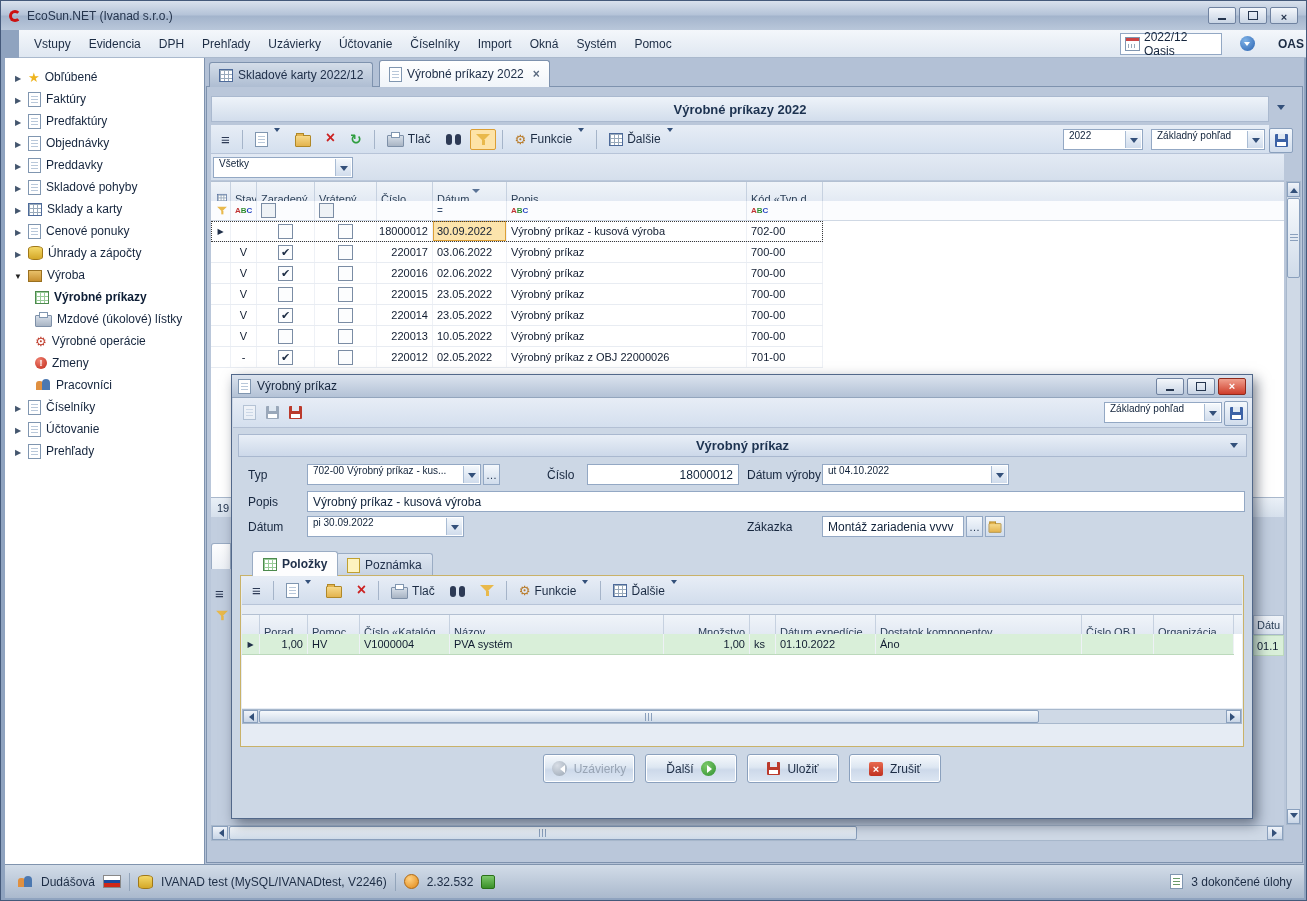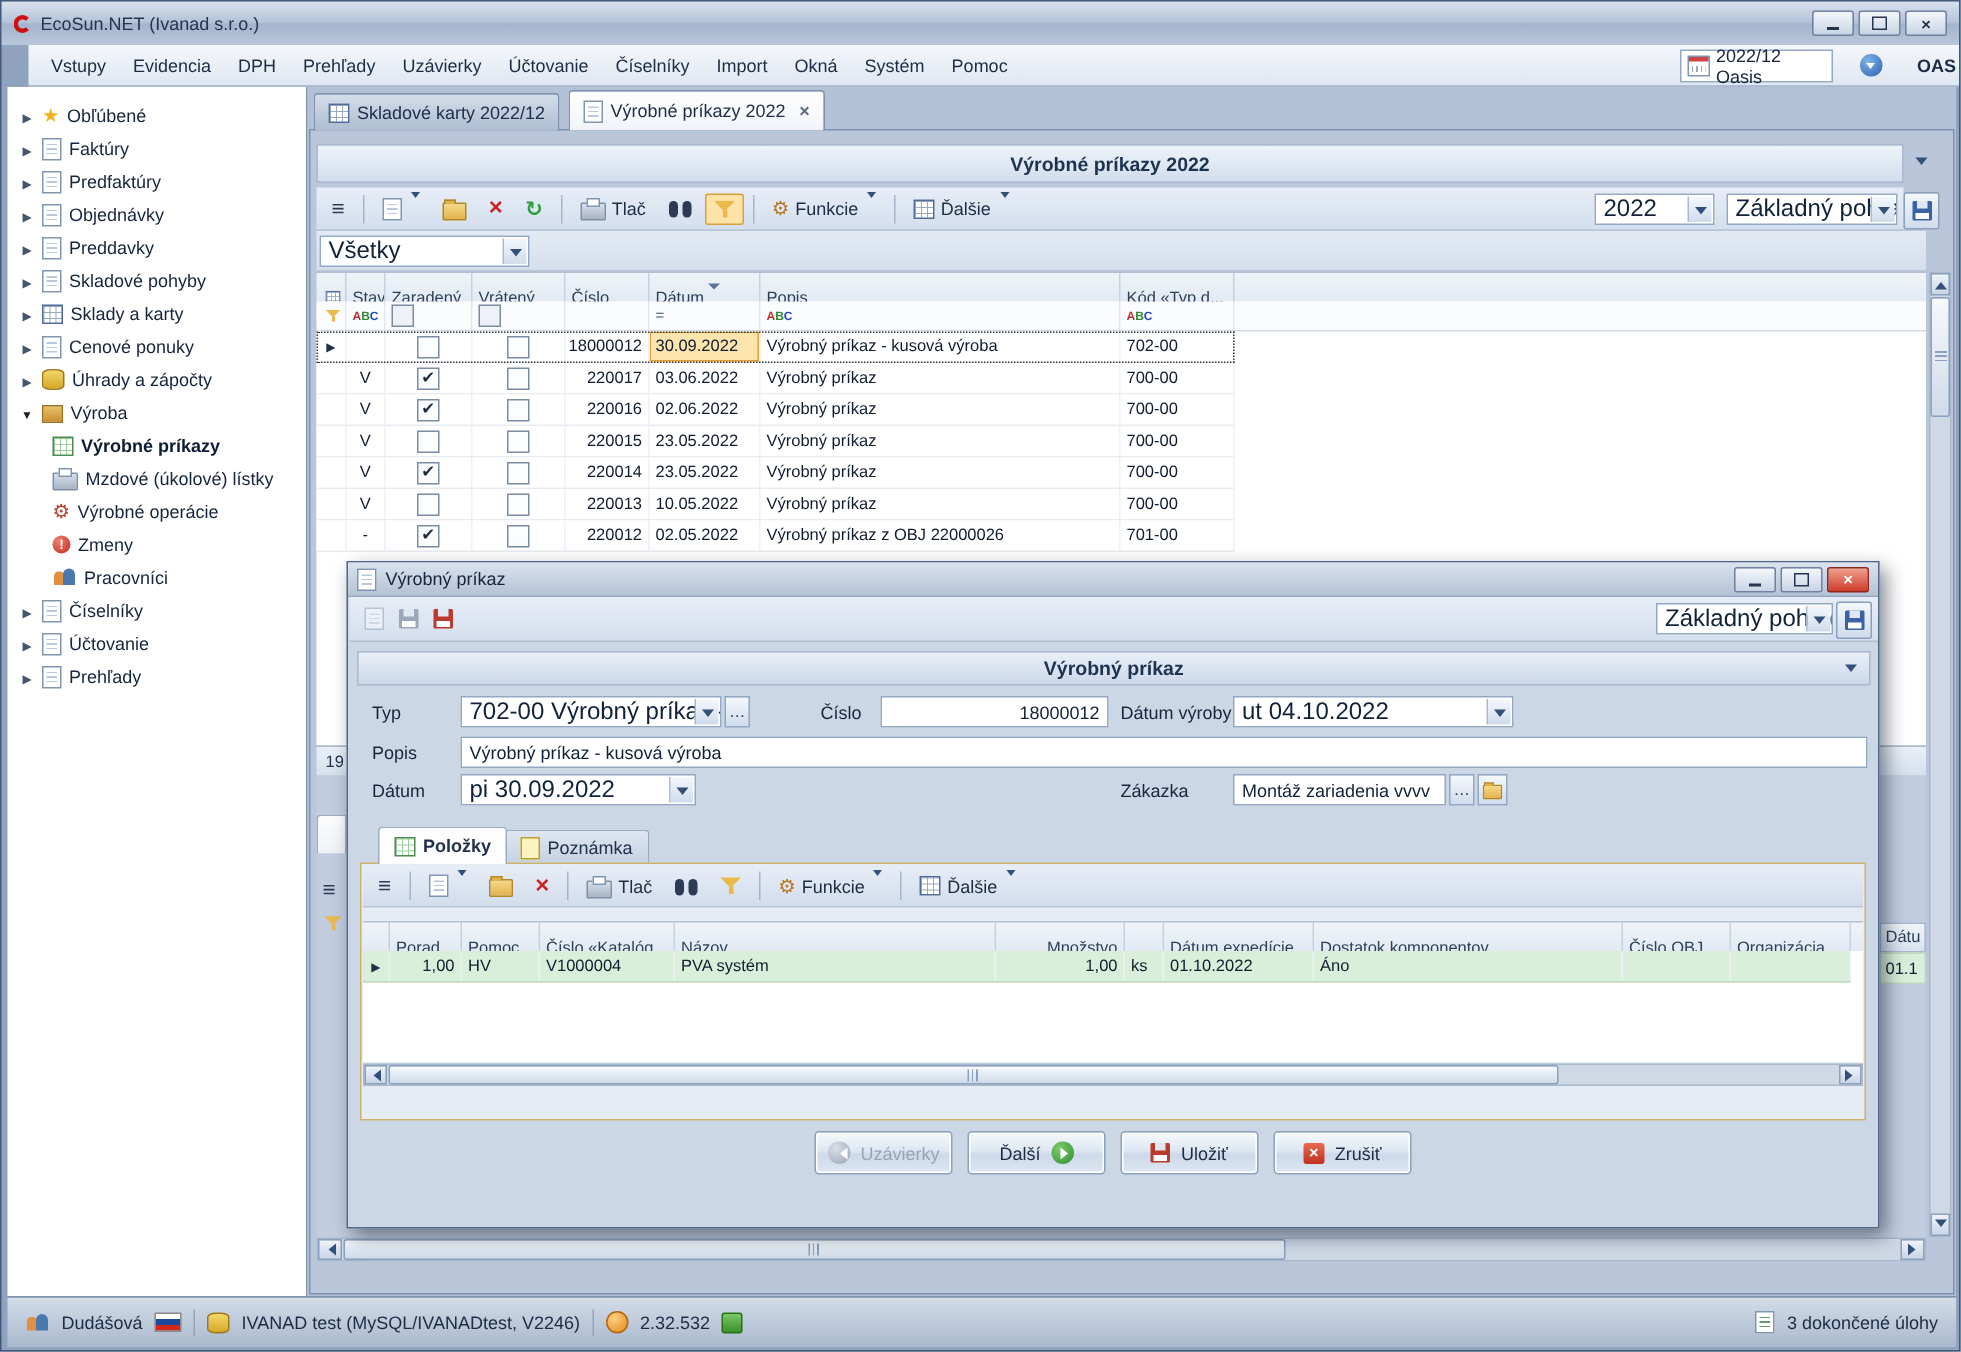--- a/index.html
+++ b/index.html
@@ -115,21 +115,21 @@
   .tab.active{background:linear-gradient(#ffffff,#f0f4f9)}
   .tab-close::after{content:"×";color:#5a6a80;font-weight:bold;font-size:12px;margin-left:4px}
   .main-title{position:absolute;left:210px;top:95px;width:1058px;height:26px;background:linear-gradient(#eef3f9,#d2ddec);
      border:1px solid #aab9cf;display:flex;align-items:center;justify-content:center;
      font-size:13px;font-weight:bold;color:#1c3250;box-sizing:border-box}
   .toolbar{position:absolute;display:flex;align-items:center;gap:3px;padding:0 4px;box-sizing:border-box}
   .main-toolbar{left:210px;top:124px;width:1058px;height:29px;background:linear-gradient(#e7edf6,#d4dfee);border-bottom:1px solid #b7c4d8}
   .tbtn{display:flex;align-items:center;gap:4px;padding:3px 5px;font-size:12px;color:#1c2c44;border:1px solid transparent;border-radius:2px}
   .tbtn.pressed{background:#fde3a7;border-color:#dc9f35}
   .sep{width:1px;height:19px;background:#a5b4c9;margin:0 3px}
-  .combo{position:absolute;background:#fff;border:1px solid #93a8c4;display:flex;align-items:flex-end;font-size:16px;
+  .combo{position:absolute;background:#fff;border:1px solid #93a8c4;display:flex;align-items:flex-start;font-size:10px;
      color:#10223a;padding:0 18px 0 5px;height:21px;box-sizing:border-box;white-space:nowrap;overflow:hidden}
   .combo .arbox{position:absolute;right:1px;top:1px;bottom:1px;width:15px;background:linear-gradient(#f4f8fc,#d0dcec);
      border-left:1px solid #a9bcd4;display:flex;align-items:center;justify-content:center}
   .arbox::after{content:"";border:4px solid transparent;border-top:5px solid #33507a;margin-top:5px}
   .mini-btn{position:absolute;width:17px;height:21px;background:linear-gradient(#f4f8fc,#d0dcec);border:1px solid #93a8c4;
      display:flex;align-items:center;justify-content:center;font-size:11px;color:#22344e;box-sizing:border-box}
   .sbtn{position:absolute;width:22px;height:23px;border:1px solid #8aa0bd;border-radius:2px;
      background:linear-gradient(#f4f8fc,#d0dcec);display:flex;align-items:center;justify-content:center}
   
   .ghead{position:absolute;height:35px;background:linear-gradient(#f0f4f9,#d9e2ef);border-top:1px solid #b3c0d2;border-bottom:1px solid #a9b8cc;box-sizing:border-box}

